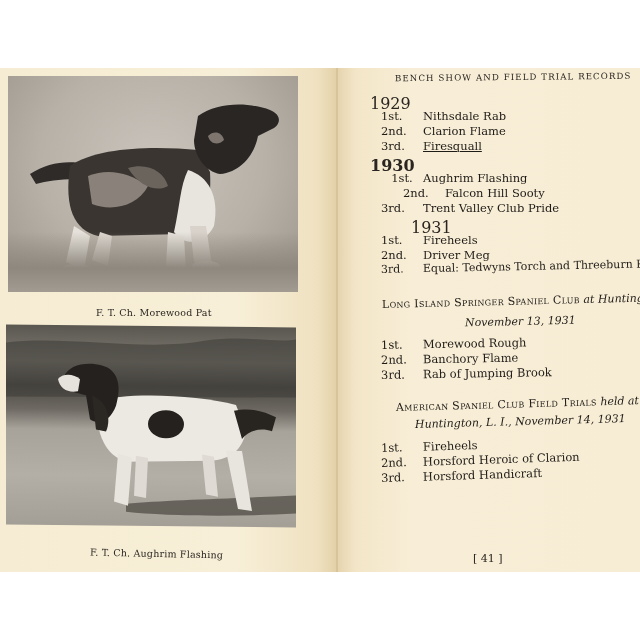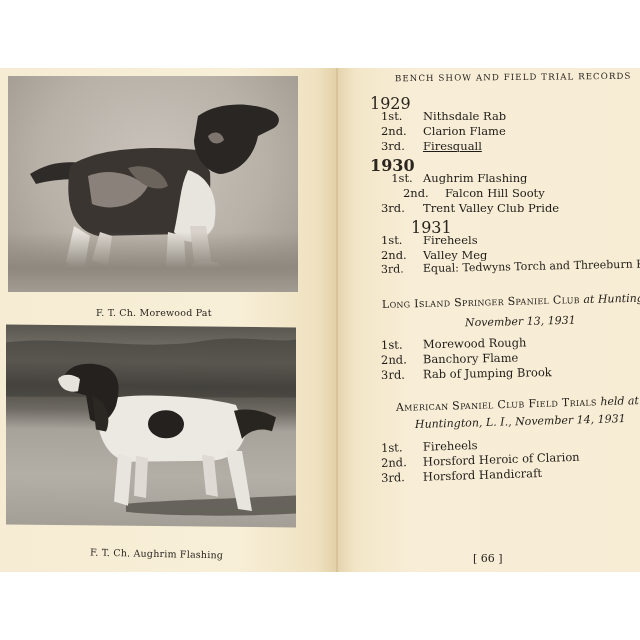--- a/index.html
+++ b/index.html
@@ -103,28 +103,28 @@
 <div class="entry" style="left:381px;top:124px;"><span class="place">2nd.</span><span>Clarion Flame</span></div>
 <div class="entry" style="left:381px;top:139px;text-decoration:underline;"><span class="place">3rd.</span><span>Firesquall</span></div>
 
 <div class="year" style="left:370px;top:156px;font-weight:bold;">1930</div>
 <div class="entry" style="left:381px;top:171px;text-align:center;"><span class="place">1st.</span><span>Aughrim Flashing</span></div>
 <div class="entry" style="left:381px;top:186px;margin-left:22px;"><span class="place">2nd.</span><span>Falcon Hill Sooty</span></div>
 <div class="entry" style="left:381px;top:201px;"><span class="place">3rd.</span><span>Trent Valley Club Pride</span></div>
 
 <div class="year" style="left:370px;top:218px;margin-left:41px;">1931</div>
 <div class="entry" style="left:381px;top:233px;"><span class="place">1st.</span><span>Fireheels</span></div>
-<div class="entry" style="left:381px;top:248px;"><span class="place">2nd.</span><span>Valley Meg</span></div>
+<div class="entry" style="left:381px;top:248px;"><span class="place">2nd.</span><span>Driver Meg</span></div>
 <div class="entry" style="left:381px;top:263px;transform:rotate(-1.2deg);transform-origin:left center;font-size:11px;"><span class="place">3rd.</span><span>Equal: Tedwyns Torch and Threeburn Pansy</span></div>
 
 <div class="club" style="left:382px;top:298px;transform:rotate(-1.4deg);transform-origin:left center;"><span class="sc">Long Island Springer Spaniel Club</span> <i>at Huntington,</i></div>
 <div class="club" style="left:465px;top:315px;transform:rotate(-1.4deg);"><i>November 13, 1931</i></div>
 <div class="entry" style="left:381px;top:338px;transform:rotate(-1deg);transform-origin:left center;"><span class="place">1st.</span><span>Morewood Rough</span></div>
 <div class="entry" style="left:381px;top:353px;transform:rotate(-1deg);transform-origin:left center;"><span class="place">2nd.</span><span>Banchory Flame</span></div>
 <div class="entry" style="left:381px;top:368px;transform:rotate(-1deg);transform-origin:left center;"><span class="place">3rd.</span><span>Rab of Jumping Brook</span></div>
 
 <div class="club" style="left:396px;top:401px;transform:rotate(-1.6deg);transform-origin:left center;"><span class="sc">American Spaniel Club Field Trials</span> <i>held at</i></div>
 <div class="club" style="left:415px;top:418px;transform:rotate(-1.6deg);transform-origin:left center;"><i>Huntington, L. I., November 14, 1931</i></div>
 <div class="entry" style="left:381px;top:441px;transform:rotate(-1.8deg);transform-origin:left center;"><span class="place">1st.</span><span>Fireheels</span></div>
 <div class="entry" style="left:381px;top:456px;transform:rotate(-1.8deg);transform-origin:left center;"><span class="place">2nd.</span><span>Horsford Heroic of Clarion</span></div>
 <div class="entry" style="left:381px;top:471px;transform:rotate(-1.8deg);transform-origin:left center;"><span class="place">3rd.</span><span>Horsford Handicraft</span></div>
 
-<div class="folio">[ 66 ]</div>
+<div class="folio">[ 41 ]</div>
 
 </body></html>

